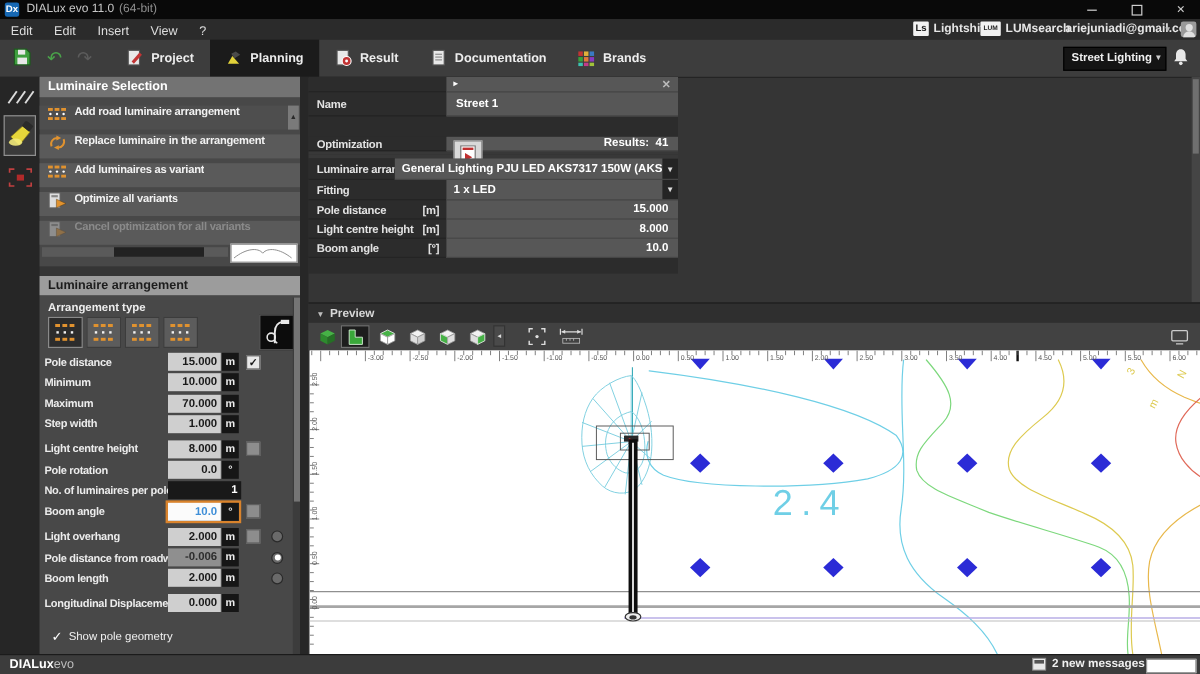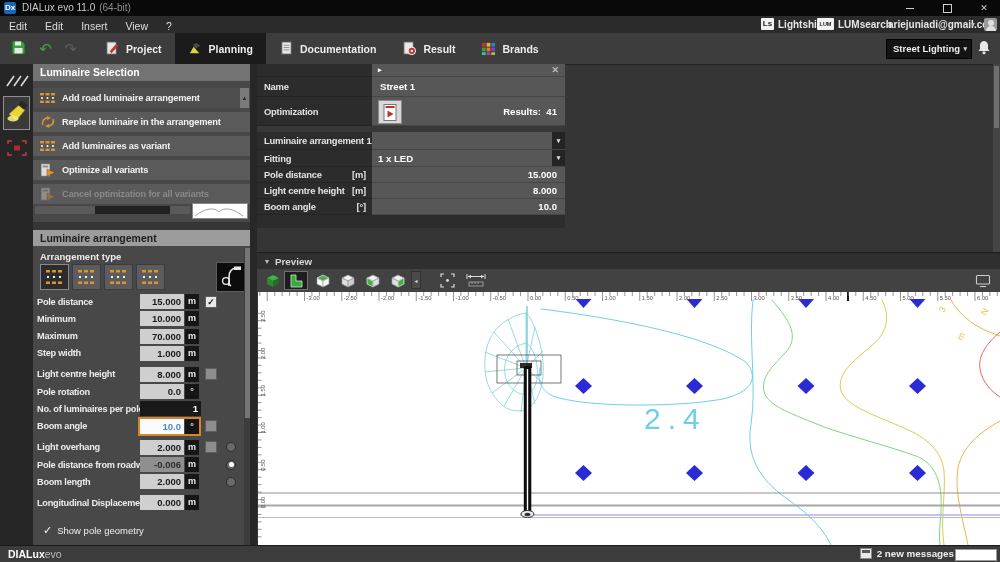--- a/index.html
+++ b/index.html
@@ -42,21 +42,21 @@
   
   #sidebar{left:0;top:64px;width:33px;height:481px;background:#262626;}
   .side-icon{left:3px;width:27px;height:24px;display:flex;align-items:center;justify-content:center;}
   #tool-roads{top:5px;} 
   #tool-luminaire{top:32px;height:32px;background:#3a3a3a;border:1px solid #8f8f8f;width:25px;left:3px;}
   #tool-calc{top:72px;}
   
   #panel1{left:33px;top:64px;width:217px;height:158px;background:#484848;}
   .panel-header1{position:absolute;left:0;top:0;width:100%;height:17px;background:#737373;color:#fff;
                  font-size:10.5px;font-weight:bold;line-height:17px;padding-left:7px;box-sizing:border-box;}
-  .sel-item{position:absolute;left:0;width:217px;height:20px;background:#5a5a5a;display:flex;align-items:center;}
+  .sel-item{position:absolute;left:0;width:217px;height:20px;background:#5a5a5a;display:flex;align-items:flex-start;}
   .sel-item.selected{background:#4e4e4e;}
   .sel-item .ic{width:18px;margin:0 5px 0 6px;flex:none;display:flex;}
   .sel-item .lb{font-size:9.3px;font-weight:bold;color:#f2f2f2;white-space:nowrap;overflow:hidden;letter-spacing:-0.2px;}
   .sel-item.disabled .lb{color:#8a8a8a;}
   .sel-item.disabled .ic{opacity:0.4;}
   #sel-scroll-up{left:207px;top:24px;width:9px;height:20px;background:#7a7a7a;color:#2a2a2a;font-size:6px;
                  text-align:center;line-height:20px;}
   #sel-hscroll{left:2px;top:142px;width:155px;height:8px;background:#5a5a5a;}
   #sel-hscroll .thumb{position:absolute;left:60px;top:0;width:75px;height:8px;background:#222;}
   #sel-thumbnail{left:159px;top:139px;width:54px;height:14px;background:#fff;border:1px solid #8a8a8a;}
@@ -185,34 +185,34 @@
       </div>
       <div class="tab active">
         <svg width="15" height="15" viewBox="0 0 16 16">
           <polygon points="9,2 13,5 8,8 5,4" fill="#4a4a4a"></polygon>
           <polygon points="6,6 12,13 2,13" fill="#e2d23a"></polygon>
         </svg>
         <span>Planning</span>
       </div>
       <div class="tab">
         <svg width="15" height="15" viewBox="0 0 16 16">
+          <rect x="2" y="1" width="10" height="13" fill="#e8e8e8" stroke="#555"></rect>
+          <circle cx="10.5" cy="10.5" r="4" fill="#c23434" stroke="#fff"></circle>
+          <circle cx="10.5" cy="10.5" r="1.3" fill="#fff"></circle>
+        </svg>
+        <span>Result</span>
+      </div>
+      <div class="tab">
+        <svg width="15" height="15" viewBox="0 0 16 16">
           <rect x="3" y="1" width="10" height="13" fill="#e8e8e8" stroke="#555"></rect>
           <rect x="5" y="4" width="6" height="1" fill="#888"></rect>
             <rect x="5" y="6.5" width="6" height="1" fill="#888"></rect>
           <rect x="5" y="9" width="6" height="1" fill="#888"></rect>
         </svg>
         <span>Documentation</span>
-      </div>
-      <div class="tab">
-        <svg width="15" height="15" viewBox="0 0 16 16">
-          <rect x="2" y="1" width="10" height="13" fill="#e8e8e8" stroke="#555"></rect>
-          <circle cx="10.5" cy="10.5" r="4" fill="#c23434" stroke="#fff"></circle>
-          <circle cx="10.5" cy="10.5" r="1.3" fill="#fff"></circle>
-        </svg>
-        <span>Result</span>
       </div>
       <div class="tab">
         <svg width="15" height="15" viewBox="0 0 16 16">
           <rect x="1" y="2" width="4" height="4" fill="#c23434"></rect>
             <rect x="6" y="2" width="4" height="4" fill="#e2b13a"></rect>
           <rect x="11" y="2" width="4" height="4" fill="#3a7ac2"></rect>
             <rect x="1" y="7" width="4" height="4" fill="#3aa23a"></rect>
           <rect x="6" y="7" width="4" height="4" fill="#e27a3a"></rect>
             <rect x="11" y="7" width="4" height="4" fill="#8a3ac2"></rect>
           <rect x="1" y="12" width="4" height="3" fill="#3ac2b1"></rect>
@@ -564,21 +564,21 @@
       <div class="plabel"></div>
       <div class="pval">
         <span style="font-size:7px;margin-left:6px;">▸</span>
         <span style="margin-left:auto;margin-right:6px;font-size:9px;color:#bbb;">✕</span>
       </div>
     </div>
     <div class="prow" style="height:20px;">
       <div class="plabel">Name</div>
       <div class="pval left">Street 1</div>
     </div>
-    <div class="prow" style="height:29px;">
+    <div class="prow" style="height:29px;align-items:flex-end;">
       <div class="plabel">Optimization</div>
       <div class="pval">
         <div id="opt-btn">
           <svg width="14" height="17" viewBox="0 0 14 17">
             <rect x="1" y="0.5" width="12" height="16" fill="#fff" stroke="#777"></rect>
             <rect x="2.5" y="2" width="9" height="2" fill="#c03030"></rect>
             <path d="M4.5 6.5 L10.5 10 L4.5 13.5 Z" fill="#c03030"></path>
           </svg>
         </div>
         <span style="margin-left:auto;margin-right:8px;">
@@ -587,20 +587,21 @@
       </div>
     </div>
     <div class="pgap"></div>
     <div class="pgap"></div>
     <div class="prow" style="height:18px;">
       <div class="plabel">
         <span>Luminaire arrangement 1</span>
 
       </div>
       <div class="pval">
+        <span class="ddtext">General Lighting PJU LED AKS7317 150W (AKS</span>
         <span class="dd-arrow">▾</span>
       </div>
     </div>
     <div class="prow" style="height:17px;">
       <div class="plabel">Fitting</div>
       <div class="pval">
         <span class="ddtext">1 x LED</span>
         <span class="dd-arrow">▾</span>
       </div>
     </div>

